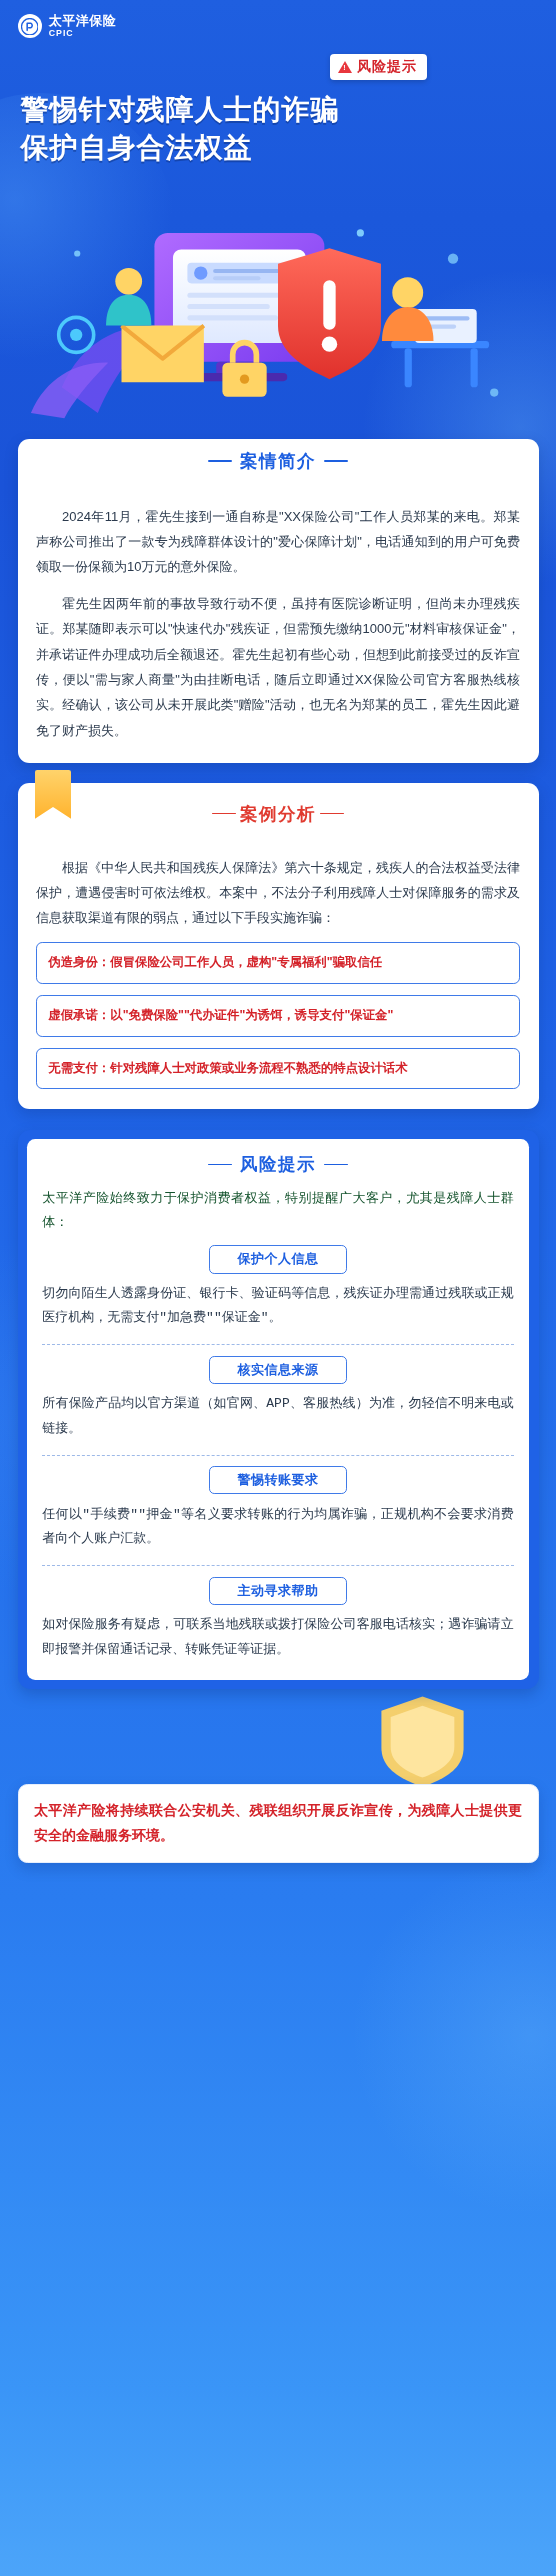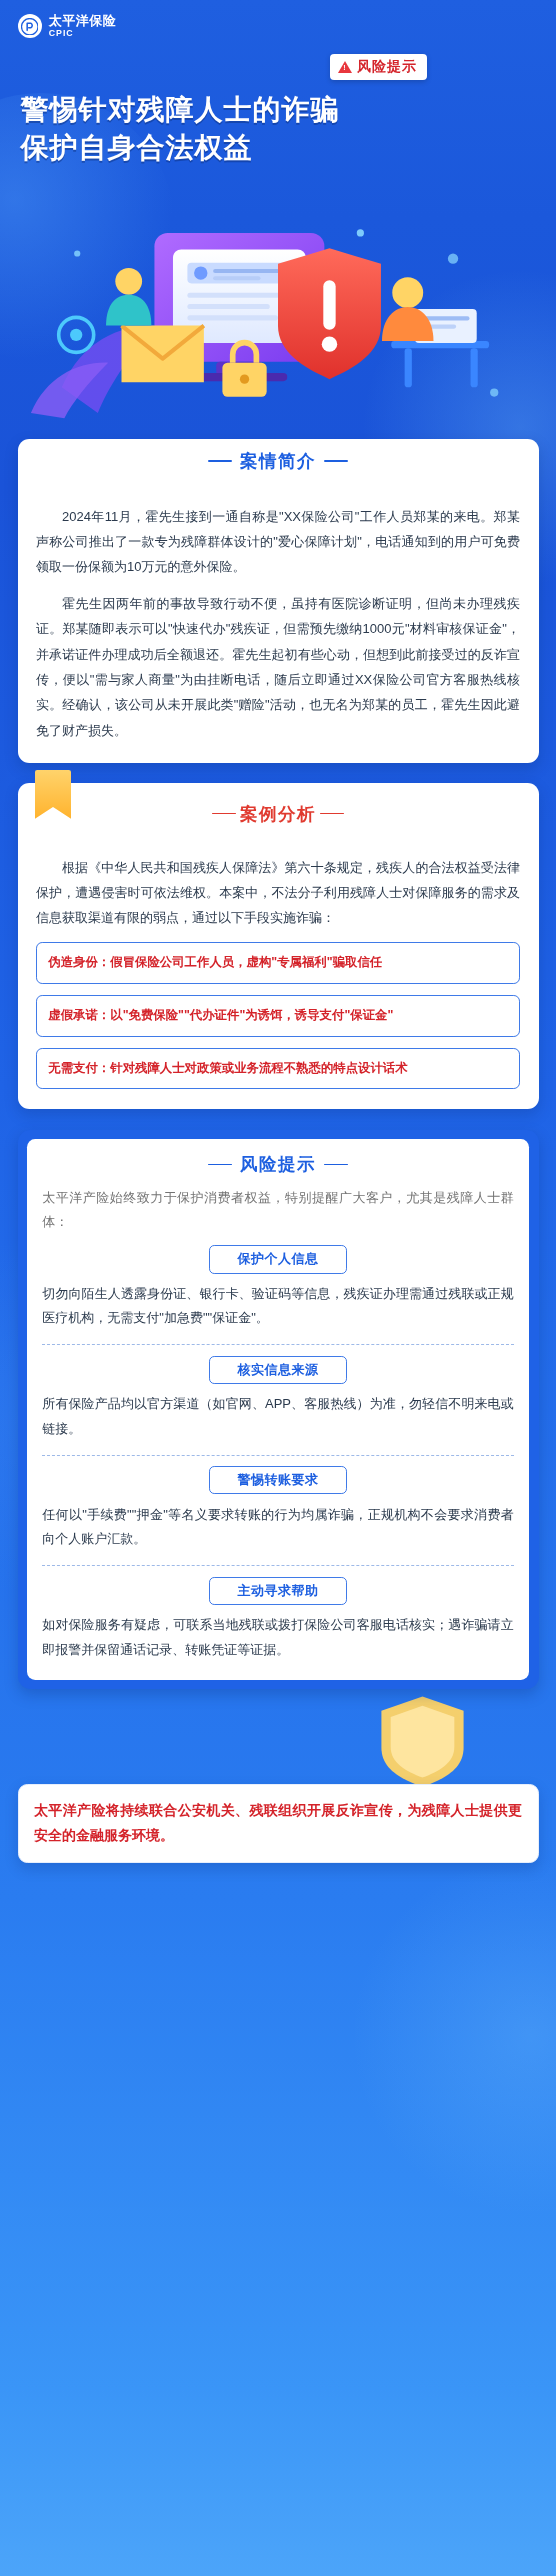--- a/index.html
+++ b/index.html
@@ -199,26 +199,27 @@
   }
   .risk-head {
     display:flex; align-items:center; justify-content:center; gap:8.2px;
     font-size: 17.5px; font-weight: bold; color:#1d5fe0; letter-spacing: 1.5px;
     margin-bottom: 3.1px;
   }
   .risk-head .dash { width:24px; height:1.5px; background:#1d5fe0; border-radius:1px; }
   .risk-lead {
     font-size: 13px;
     line-height: 1.9;
-    color: #737373;
+    color: #14532d;
     margin-top: 9.3px;
     text-align: justify;
   }
   .tip {
     margin-top: 10.3px;
+    font-family: Liberation Mono, monospace;
   }
   .tip-label {
     display:block;
     width: 138px;
     margin: 0 auto;
     text-align: center;
     border: 1px solid #3f7ae8;
     border-radius: 5.2px;
     color: #1d5fe0;
     font-size: 13px;

